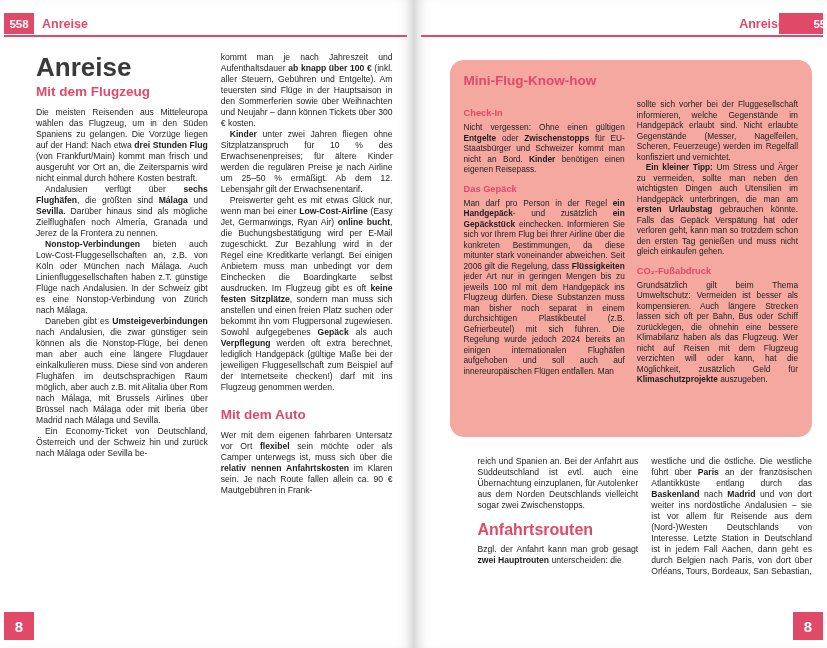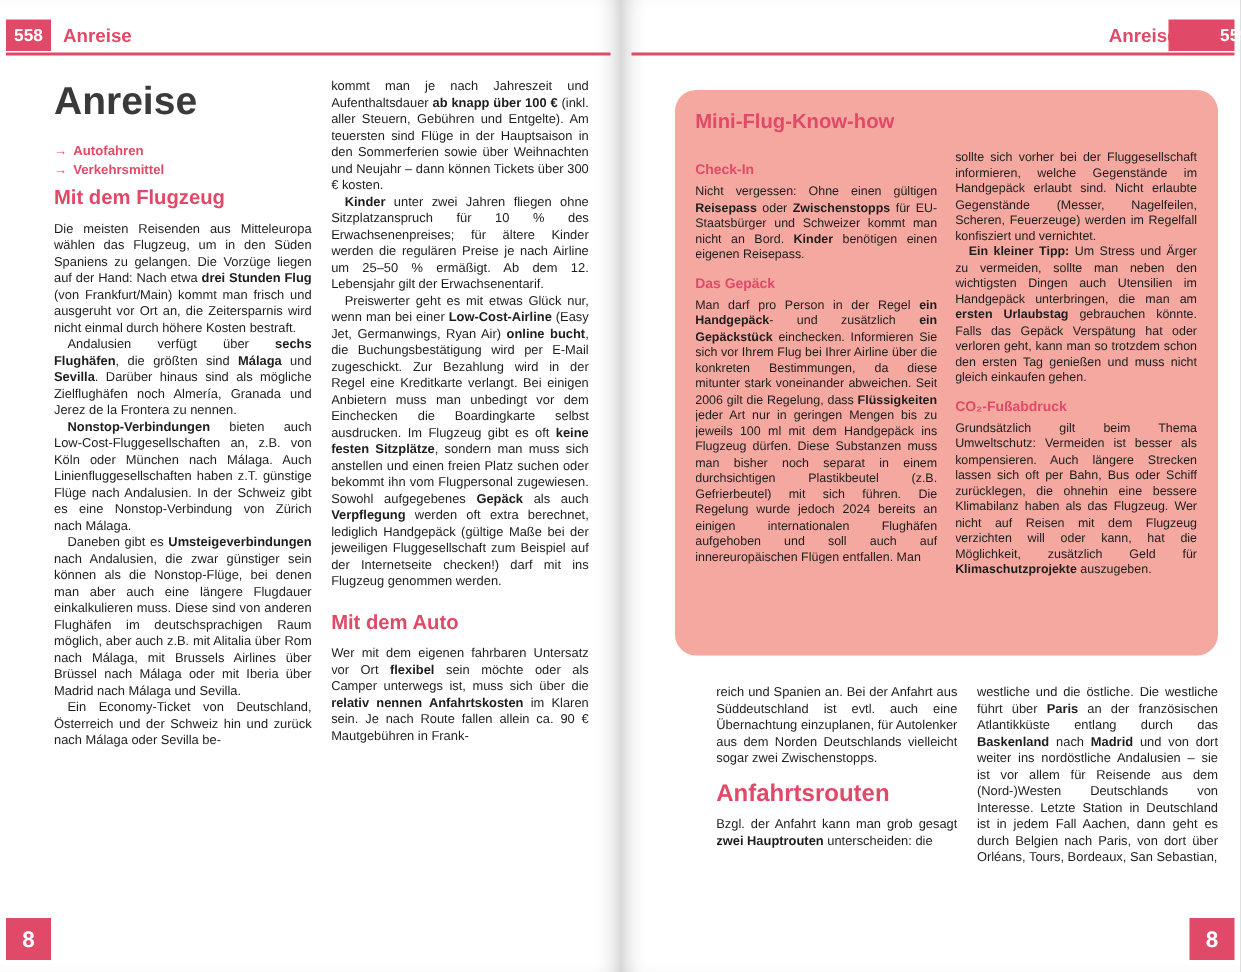--- a/index.html
+++ b/index.html
@@ -81,28 +81,20 @@
 
   <div class="page page-left">
     <div class="pagenum-box">558</div>
     <div class="header-label">Anreise</div>
     <div class="header-rule"></div>
 
     <div class="left-columns">
       <div class="columns">
         <div class="col">
           <h1 class="page-title">Anreise</h1>
-          <div class="link-list">
-            <div class="link-item">
-              <span class="arrow">→</span><span>Autofahren</span>
-            </div>
-            <div class="link-item">
-              <span class="arrow">→</span><span>Verkehrsmittel</span>
-            </div>
-          </div>
           <div class="blocks">
               <div class="blk-h">Mit dem Flugzeug</div>
               <p>Die meisten Reisenden aus Mitteleuropa wählen das Flugzeug, um in den Süden Spaniens zu gelangen. Die Vorzüge liegen auf der Hand: Nach etwa <b>drei Stunden Flug</b> (von Frankfurt/Main) kommt man frisch und ausgeruht vor Ort an, die Zeitersparnis wird nicht einmal durch höhere Kosten bestraft.</p>
               <p>Andalusien verfügt über <b>sechs Flughäfen</b>, die größten sind <b>Málaga</b> und <b>Sevilla</b>. Darüber hinaus sind als mögliche Zielflughäfen noch Almería, Granada und Jerez de la Frontera zu nennen.</p>
               <p><b>Nonstop-Verbindungen</b> bieten auch Low-Cost-Fluggesellschaften an, z.B. von Köln oder München nach Málaga. Auch Linienfluggesellschaften haben z.T. günstige Flüge nach Andalusien. In der Schweiz gibt es eine Nonstop-Verbindung von Zürich nach Málaga.</p>
               <p>Daneben gibt es <b>Umsteigeverbindungen</b> nach Andalusien, die zwar günstiger sein können als die Nonstop-Flüge, bei denen man aber auch eine längere Flugdauer einkalkulieren muss. Diese sind von anderen Flughäfen im deutschsprachigen Raum möglich, aber auch z.B. mit Alitalia über Rom nach Málaga, mit Brussels Airlines über Brüssel nach Málaga oder mit Iberia über Madrid nach Málaga und Sevilla.</p>
               <p>Ein Economy-Ticket von Deutschland, Österreich und der Schweiz hin und zurück nach Málaga oder Sevilla be-</p>
             </div>
         </div>
         <div class="col blocks">
@@ -121,21 +113,21 @@
   <div class="page page-right">
     <div class="header-label">Anreise</div>
     <div class="pagenum-box">559</div>
     <div class="header-rule"></div>
 
     <div class="info-box">
       <div class="box-title">Mini-Flug-Know-how</div>
       <div class="columns">
         <div class="col blocks">
             <div class="blk-sh">Check-In</div>
-            <p>Nicht vergessen: Ohne einen gültigen <b>Reisepass</b> oder <b>Zwischenstopps</b> für EU-Staatsbürger und Schweizer kommt man nicht an Bord. <b>Kinder</b> benötigen einen eigenen Reisepass.</p>
+            <p>Nicht vergessen: Ohne einen gültigen <b>Entgelte</b> oder <b>Zwischenstopps</b> für EU-Staatsbürger und Schweizer kommt man nicht an Bord. <b>Kinder</b> benötigen einen eigenen Reisepass.</p>
             <div class="blk-sh">Das Gepäck</div>
             <p>Man darf pro Person in der Regel <b>ein Handgepäck</b>- und zusätzlich <b>ein Gepäckstück</b> einchecken. Informieren Sie sich vor Ihrem Flug bei Ihrer Airline über die konkreten Bestimmungen, da diese mitunter stark voneinander abweichen. Seit 2006 gilt die Regelung, dass <b>Flüssigkeiten</b> jeder Art nur in geringen Mengen bis zu jeweils 100 ml mit dem Handgepäck ins Flugzeug dürfen. Diese Substanzen muss man bisher noch separat in einem durchsichtigen Plastikbeutel (z.B. Gefrierbeutel) mit sich führen. Die Regelung wurde jedoch 2024 bereits an einigen internationalen Flughäfen aufgehoben und soll auch auf innereuropäischen Flügen entfallen. Man</p>
           </div>
         <div class="col blocks">
             <p>sollte sich vorher bei der Fluggesellschaft informieren, welche Gegenstände im Handgepäck erlaubt sind. Nicht erlaubte Gegenstände (Messer, Nagelfeilen, Scheren, Feuerzeuge) werden im Regelfall konfisziert und vernichtet.</p>
             <p><b>Ein kleiner Tipp:</b> Um Stress und Ärger zu vermeiden, sollte man neben den wichtigsten Dingen auch Utensilien im Handgepäck unterbringen, die man am <b>ersten Urlaubstag</b> gebrauchen könnte. Falls das Gepäck Verspätung hat oder verloren geht, kann man so trotzdem schon den ersten Tag genießen und muss nicht gleich einkaufen gehen.</p>
             <div class="blk-sh">CO₂-Fußabdruck</div>
             <p>Grundsätzlich gilt beim Thema Umweltschutz: Vermeiden ist besser als kompensieren. Auch längere Strecken lassen sich oft per Bahn, Bus oder Schiff zurücklegen, die ohnehin eine bessere Klimabilanz haben als das Flugzeug. Wer nicht auf Reisen mit dem Flugzeug verzichten will oder kann, hat die Möglichkeit, zusätzlich Geld für <b>Klimaschutzprojekte</b> auszugeben.</p>
           </div>
       </div>

